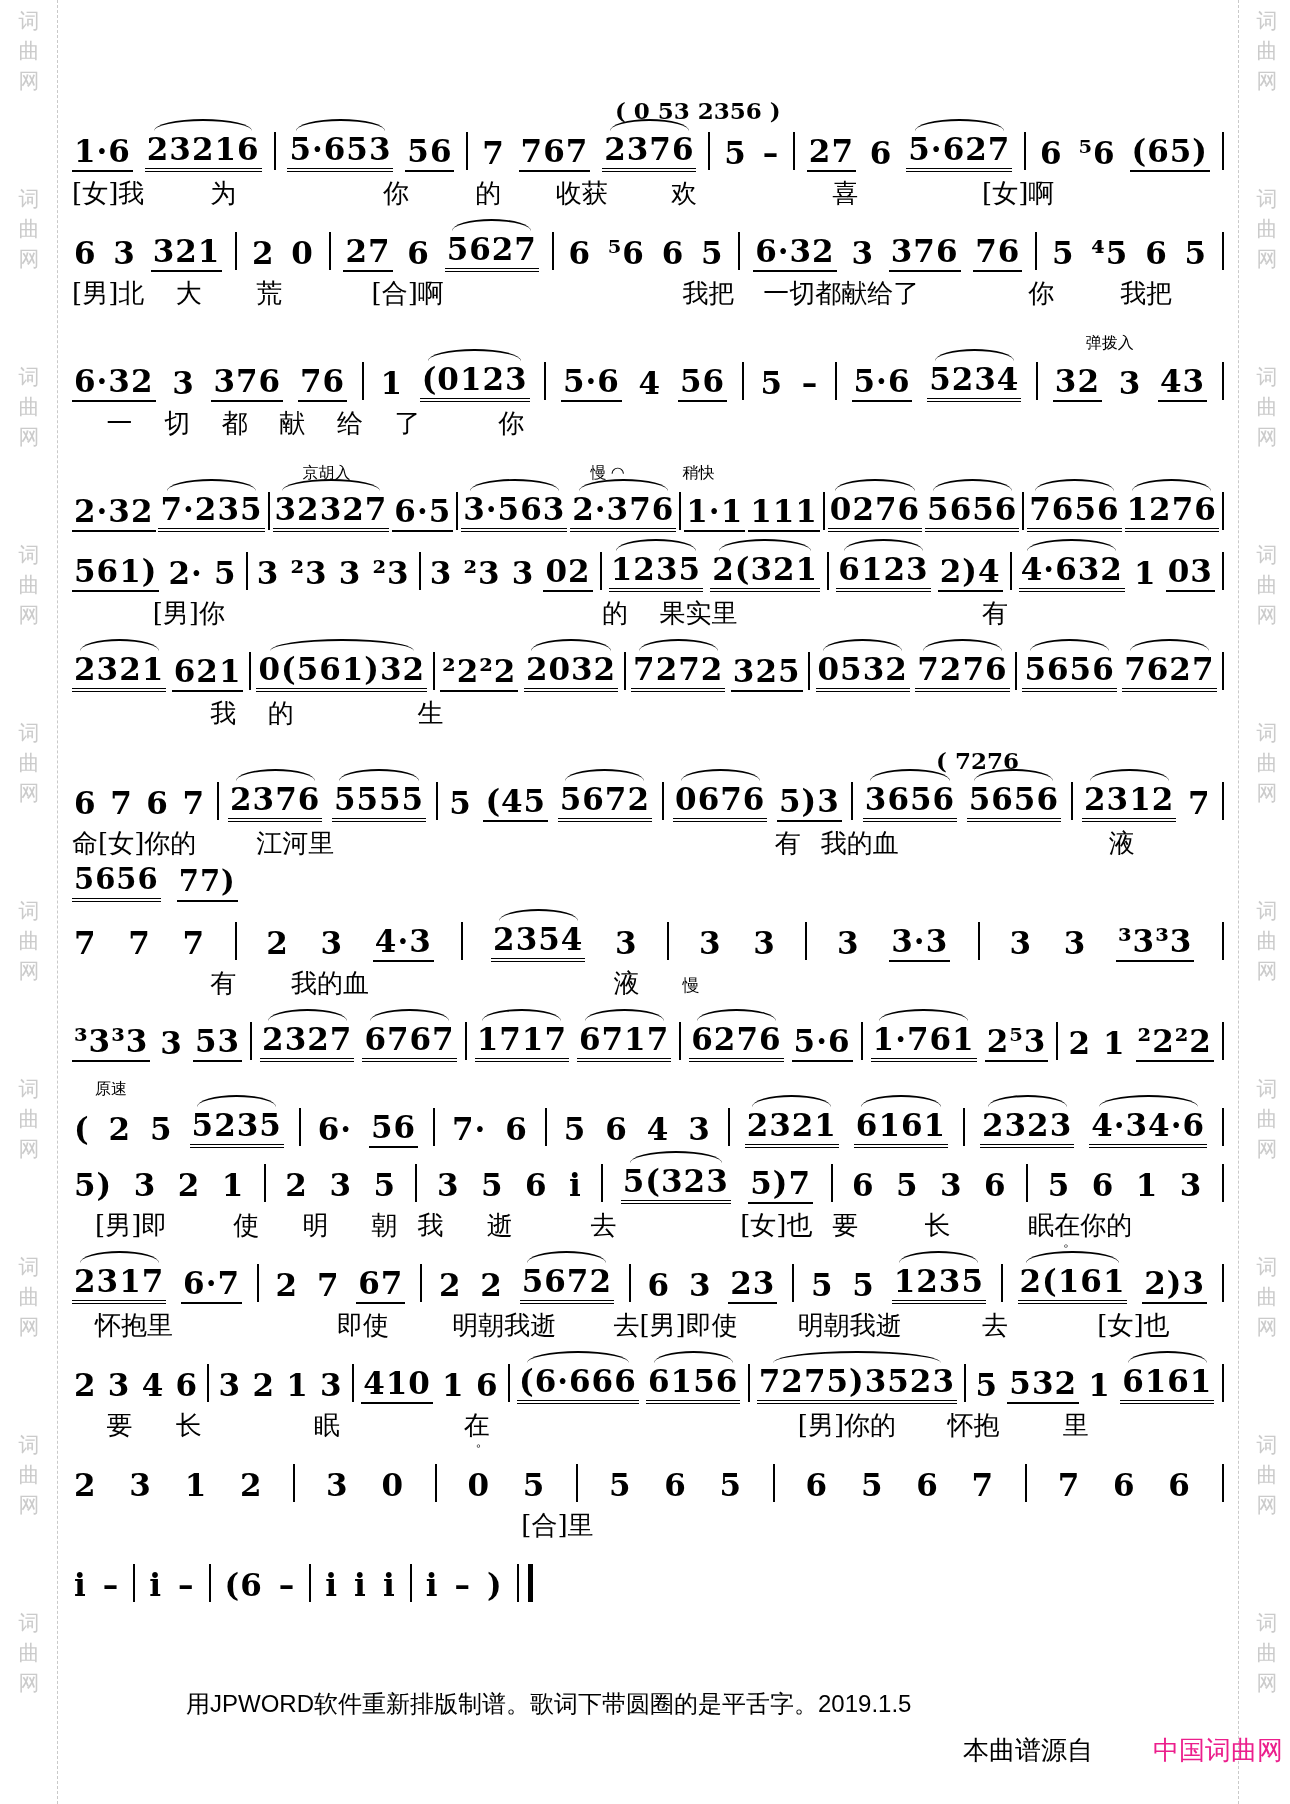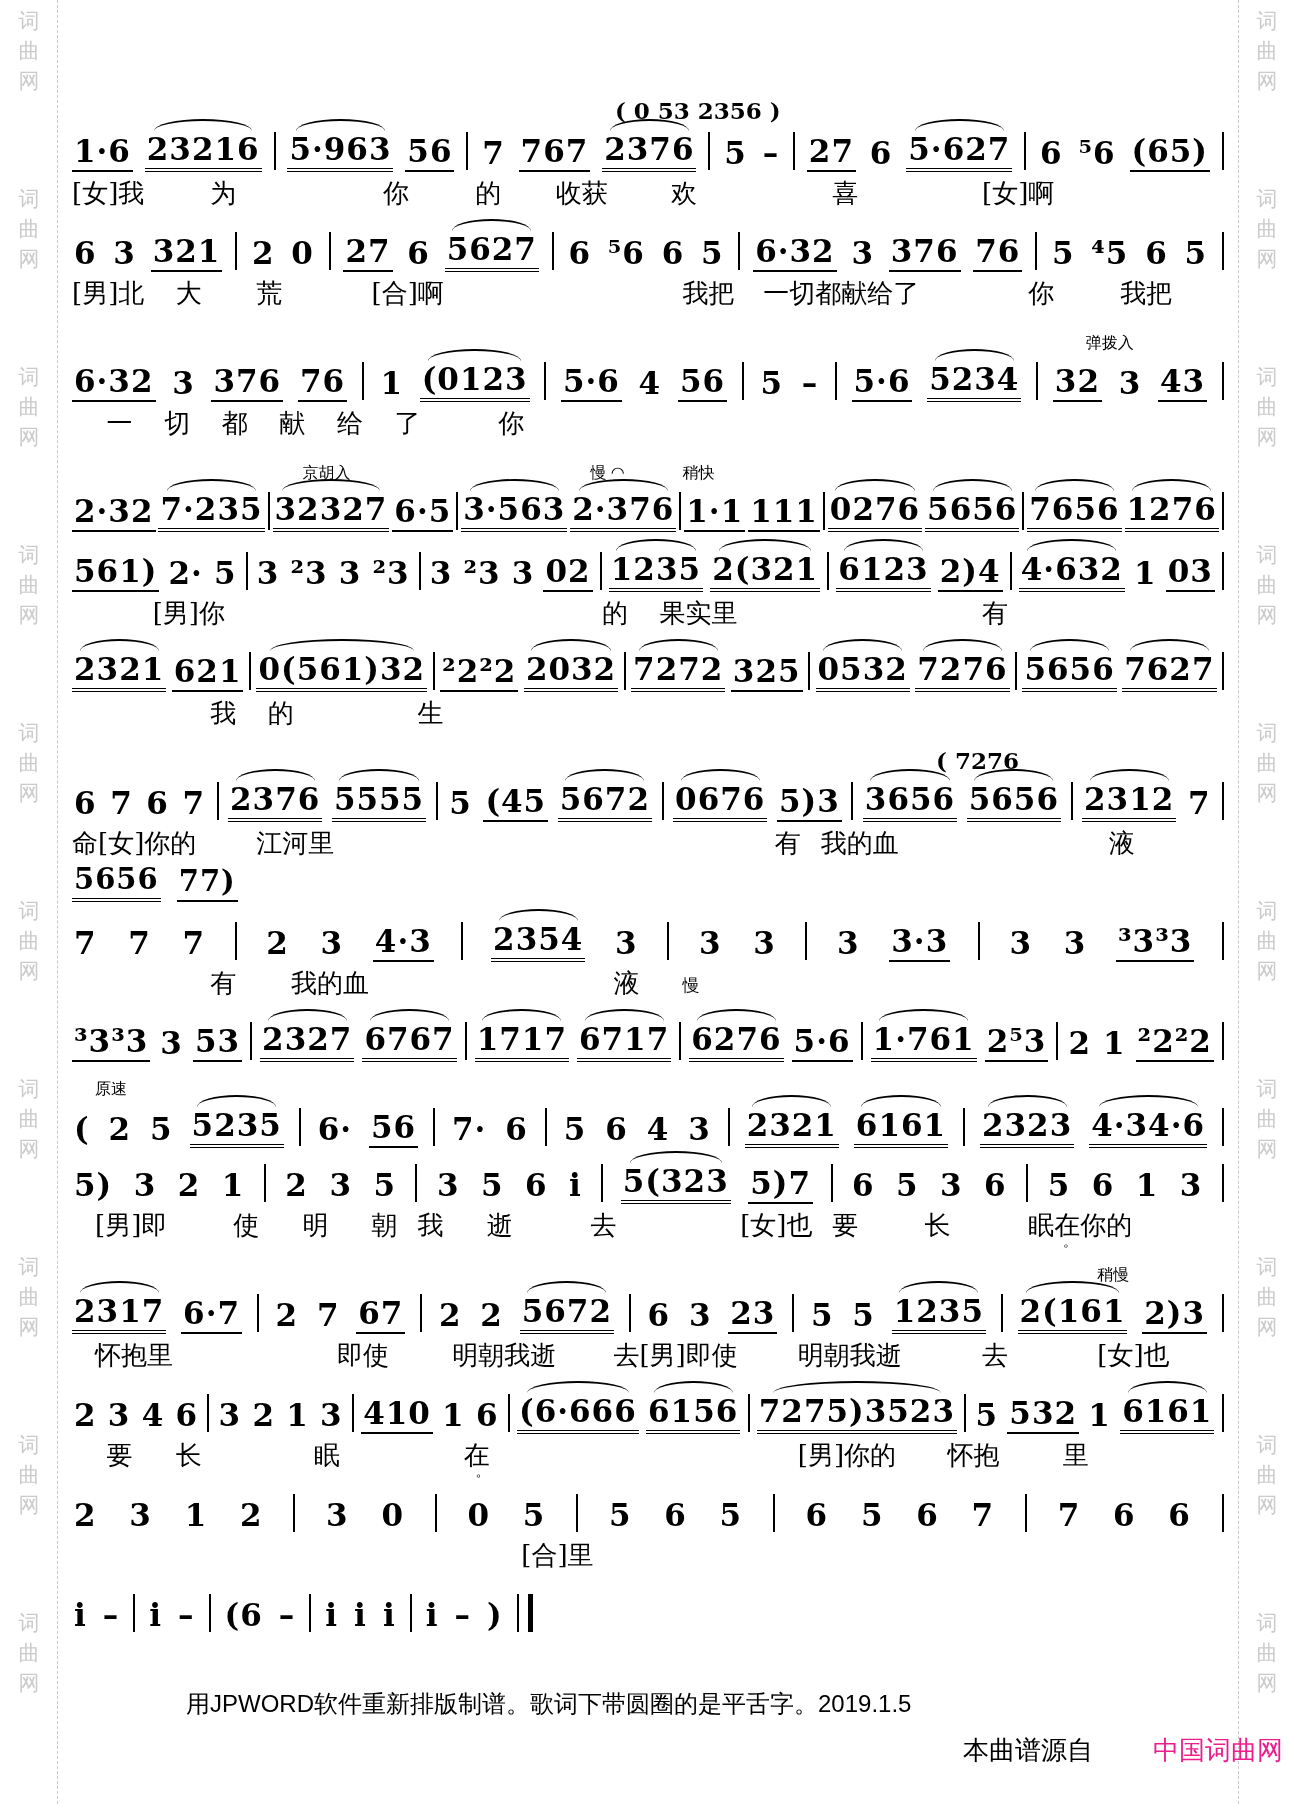--- a/index.html
+++ b/index.html
@@ -153,21 +153,21 @@
 
   <div class="content" id="score">
       <div class="system">
         <div class="ann-strip">
           <span class="music" style="left: 44%; margin-left: 36px;">( 0 53 2356 )</span>
         </div>
         <div class="notes-row">
           <span class="note u">1·6</span>
           <span class="note uu arc">23216</span>
           <div class="bar"></div>
-          <span class="note uu arc">5·963</span>
+          <span class="note uu arc">5·653</span>
           <span class="note u">56</span>
           <div class="bar"></div>
           <span class="note">7</span>
           <span class="note u">767</span>
           <span class="note uu arc">2376</span>
           <div class="bar"></div>
           <span class="note">5</span>
           <span class="note">–</span>
           <div class="bar"></div>
           <span class="note u">27</span>
@@ -517,23 +517,20 @@
           <span style="left: 36%;">逝</span>
           <span style="left: 45%;">去</span>
           <span style="left: 58%;">[女]也</span>
           <span style="left: 66%;">要</span>
           <span style="left: 74%;">长</span>
           <span style="left: 83%;">眠在你的</span>
           <span class="mark" style="left: 86%;">。</span>
         </div>
       </div>
       <div class="system">
-        <div class="ann-strip">
-          <span style="left: 89%;">稍慢</span>
-        </div>
         <div class="notes-row">
           <span class="note uu arc">2317</span>
           <span class="note u">6·7</span>
           <div class="bar"></div>
           <span class="note">2</span>
           <span class="note">7</span>
           <span class="note u">67</span>
           <div class="bar"></div>
           <span class="note">2</span>
           <span class="note">2</span>

